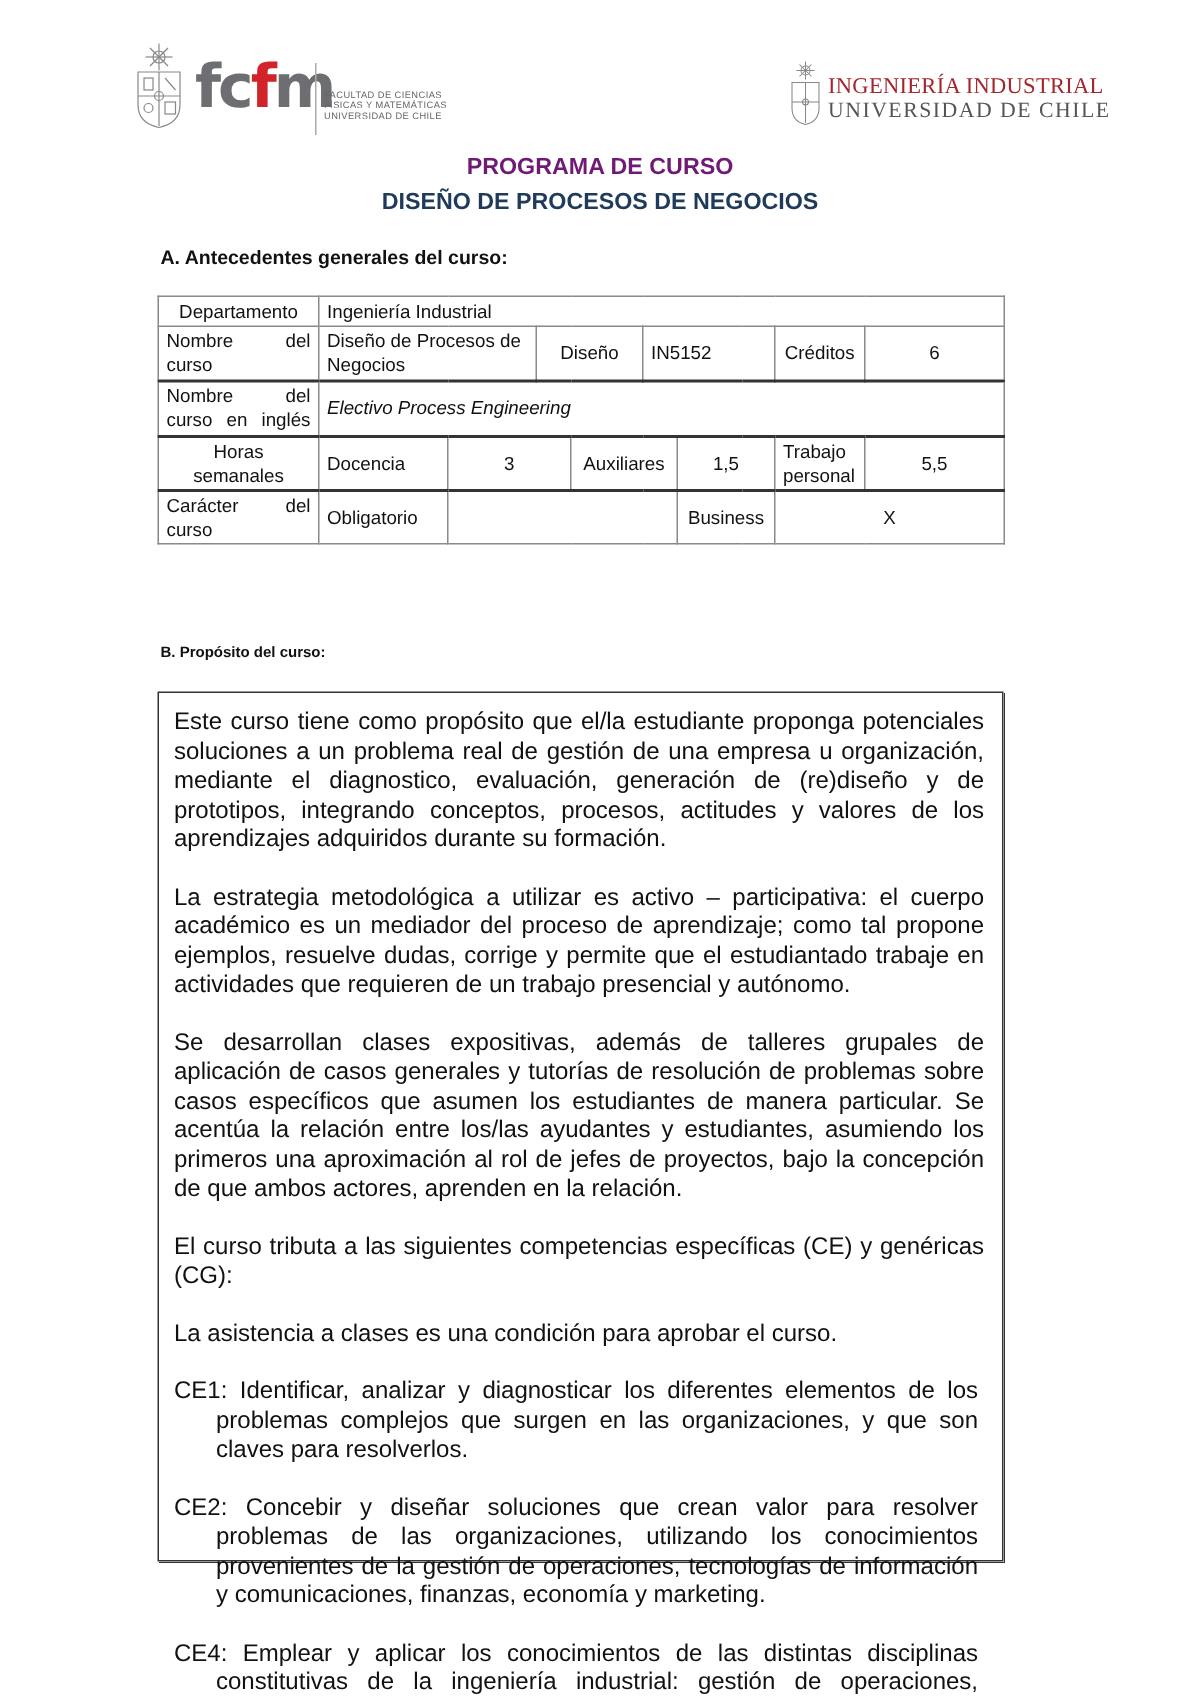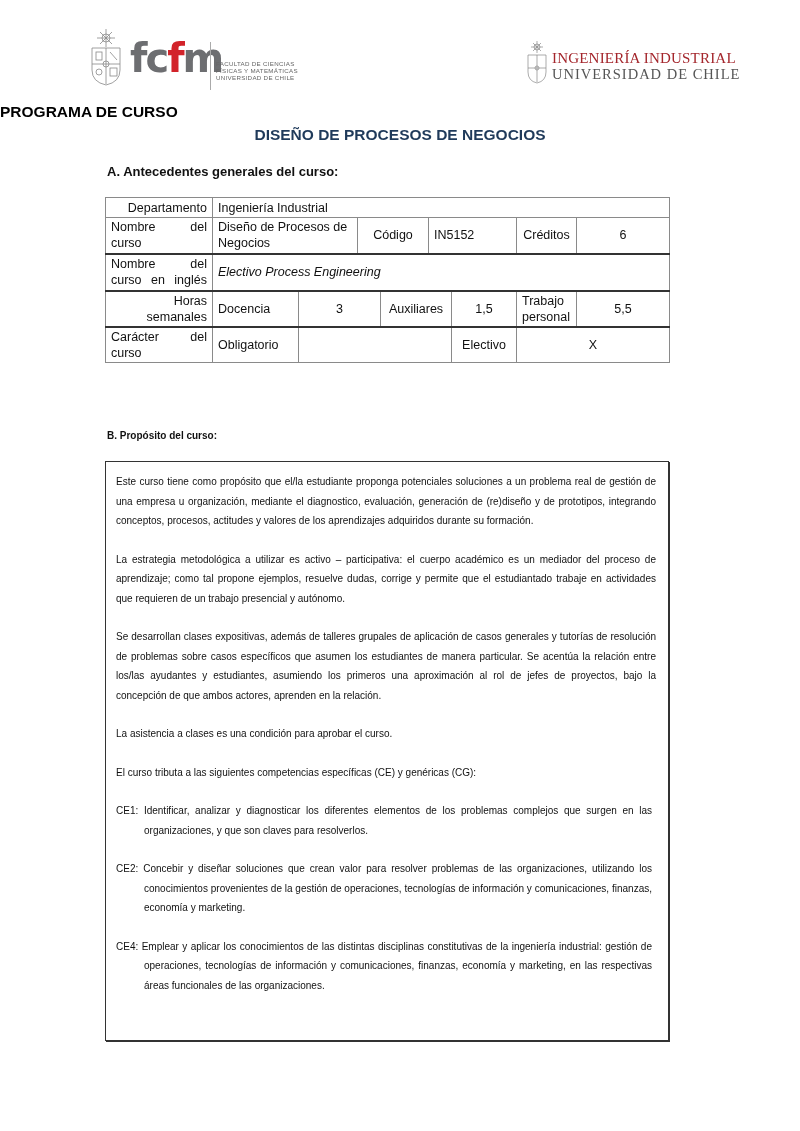--- a/index.html
+++ b/index.html
@@ -13,39 +13,39 @@
   .fcfm-divider { position: absolute; left: 122px; top: 14px; width: 1px; height: 48px; background: #aaa; }
   .fcfm-text { position: absolute; left: 128px; top: 32px; font-size: 6.2px; line-height: 7px;
                color: #666; letter-spacing: 0.3px; }
   .logo-right { position: absolute; left: 526px; top: 40px; width: 190px; height: 46px; }
   .crest2 { position: absolute; left: 0; top: 0; width: 22px; height: 44px; }
   .ii-line1 { position: absolute; left: 26px; top: 10px; font-family: "Liberation Serif", serif;
               font-size: 15px; color: #a4262c; letter-spacing: 0.2px; white-space: nowrap; }
   .ii-line2 { position: absolute; left: 26px; top: 26px; font-family: "Liberation Serif", serif;
               font-size: 14.5px; color: #555; letter-spacing: 1px; white-space: nowrap; }
 
-  .title1 { position: absolute; left: 0; width: 800px; top: 103px; text-align: left;
-            font-size: 15.5px; font-weight: bold; color: #000000; }
+  .title1 { position: absolute; left: 0; width: 800px; top: 103px; text-align: center;
+            font-size: 15.5px; font-weight: bold; color: #701a75; }
   .title2 { position: absolute; left: 0; width: 800px; top: 126px; text-align: center;
             font-size: 15.5px; font-weight: bold; color: #1f3a5a; }
   .section-a { position: absolute; left: 107px; top: 164px; font-size: 13px; font-weight: bold; }
   .section-b { position: absolute; left: 107px; top: 430px; font-size: 10px; font-weight: bold; }
 
   table.info { position: absolute; left: 105px; top: 197px; width: 564px; border-collapse: collapse;
                font-size: 12.5px; table-layout: fixed; }
   table.info td { border: 1px solid #8a8a8a; padding: 1px 5px; vertical-align: middle; line-height: 16px; }
   table.info td.lbl { text-align: justify; text-align-last: justify; }
-  table.info td.lbl-plain { text-align: right; }
+  table.info td.lbl-plain { text-align: center; }
   table.info td.c { text-align: center; }
   table.info tr.thick-top td { border-top: 2px solid #333; }
   .ital { font-style: italic; }
 
   .purpose { position: absolute; left: 105px; top: 461px; width: 540px; height: 568px;
              border: 1px solid #333; box-shadow: 1px 1px 0 #333; padding: 10px 12px 0 10px;
-             font-size: 10px; line-height: 19.5px; color: #111; }
+             font-size: 16px; line-height: 19.5px; color: #111; }
   .purpose p { margin: 0 0 19px 0; text-align: justify; }
   .ce-block { margin: 0 4px 19px 0; text-align: justify; padding-left: 28px; text-indent: -28px; }
 </style>
 </head>
 <body>
 
 <div class="logo-left">
   <svg class="crest" viewBox="0 0 36 58">
     <g stroke="#888" stroke-width="0.8" fill="none">
       <circle cx="18" cy="10" r="4"></circle>
@@ -109,21 +109,21 @@
       <col style="width:93px">
   </colgroup>
   <tbody>
       <tr style="height:20px">
     <td class="lbl-plain">Departamento</td>
     <td colspan="9">Ingeniería Industrial</td>
   </tr>
   <tr style="height:36px">
     <td class="lbl">Nombre del curso</td>
     <td colspan="2">Diseño de Procesos de Negocios</td>
-    <td colspan="2" class="c">Código</td>
+    <td colspan="2" class="c">Diseño</td>
     <td colspan="3">IN5152</td>
     <td class="c">Créditos</td>
     <td class="c">6</td>
   </tr>
   <tr class="thick-top" style="height:37px">
     <td class="lbl">Nombre del curso en inglés</td>
     <td colspan="9" class="ital">Electivo Process Engineering</td>
   </tr>
   <tr class="thick-top" style="height:34px">
     <td class="lbl-plain">Horas semanales</td>
@@ -131,30 +131,30 @@
     <td colspan="2" class="c">3</td>
     <td colspan="2" class="c">Auxiliares</td>
     <td colspan="2" class="c">1,5</td>
     <td>Trabajo personal</td>
     <td class="c">5,5</td>
   </tr>
   <tr class="thick-top" style="height:36px">
     <td class="lbl">Carácter del curso</td>
     <td>Obligatorio</td>
     <td colspan="4"></td>
-    <td colspan="2" class="c">Electivo</td>
+    <td colspan="2" class="c">Business</td>
     <td colspan="2" class="c">X</td>
   </tr>
 </tbody>
   </table>
 
 <div class="section-b">B. Propósito del curso:</div>
 
 <div class="purpose">
   <p>Este curso tiene como propósito que el/la estudiante proponga potenciales soluciones a un problema real de gestión de una empresa u organización, mediante el diagnostico, evaluación, generación de (re)diseño y de prototipos, integrando conceptos, procesos, actitudes y valores de los aprendizajes adquiridos durante su formación.</p>
   <p>La estrategia metodológica a utilizar es activo – participativa:  el cuerpo académico es un mediador del proceso de aprendizaje; como tal propone ejemplos, resuelve dudas, corrige y permite que el estudiantado trabaje en actividades que requieren de un trabajo presencial y autónomo.</p>
   <p>Se desarrollan clases expositivas, además de talleres grupales de aplicación de casos generales y tutorías de resolución de problemas sobre casos específicos que asumen los estudiantes de manera particular. Se acentúa la relación entre los/las ayudantes y estudiantes, asumiendo los primeros una aproximación al rol de jefes de proyectos, bajo la concepción de que ambos actores, aprenden en la relación.</p>
+  <p>El curso tributa a las siguientes competencias específicas (CE) y genéricas (CG):</p>
   <p>La asistencia a clases es una condición para aprobar el curso.</p>
-  <p>El curso tributa a las siguientes competencias específicas (CE) y genéricas (CG):</p>
   <div class="ce-block"><span>CE1:</span> <span>Identificar, analizar y diagnosticar los diferentes elementos de los problemas complejos que surgen en las organizaciones, y que son claves para resolverlos.</span></div>
   <div class="ce-block"><span>CE2:</span> <span>Concebir y diseñar soluciones que crean valor para resolver problemas de las organizaciones, utilizando los conocimientos provenientes de la gestión de operaciones, tecnologías de información y comunicaciones, finanzas, economía y marketing.</span></div>
   <div class="ce-block"><span>CE4:</span> <span>Emplear y aplicar los conocimientos de las distintas disciplinas constitutivas de la ingeniería industrial: gestión de operaciones, tecnologías de información y comunicaciones, finanzas, economía y marketing, en las respectivas áreas funcionales de las organizaciones.</span></div>
 </div>
 
 </body></html>

